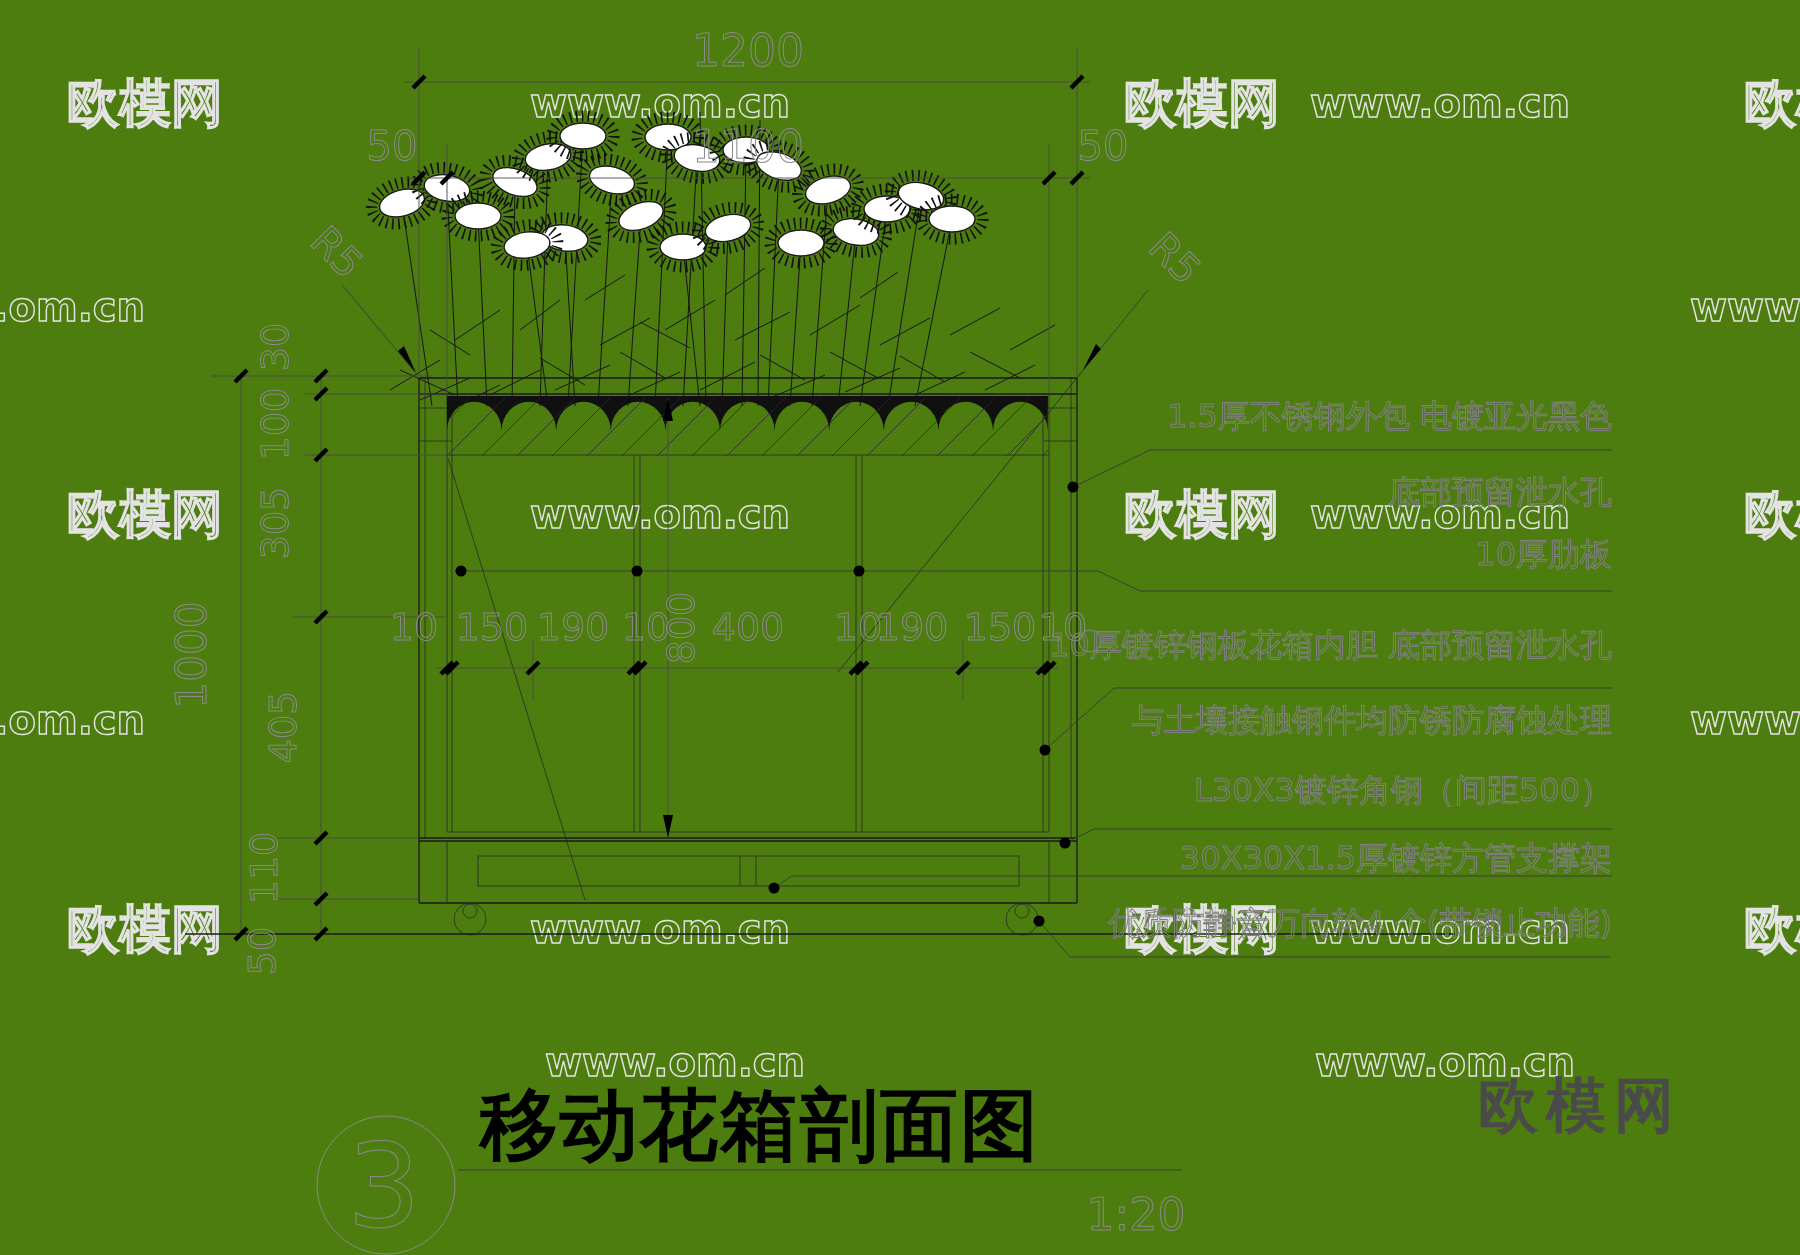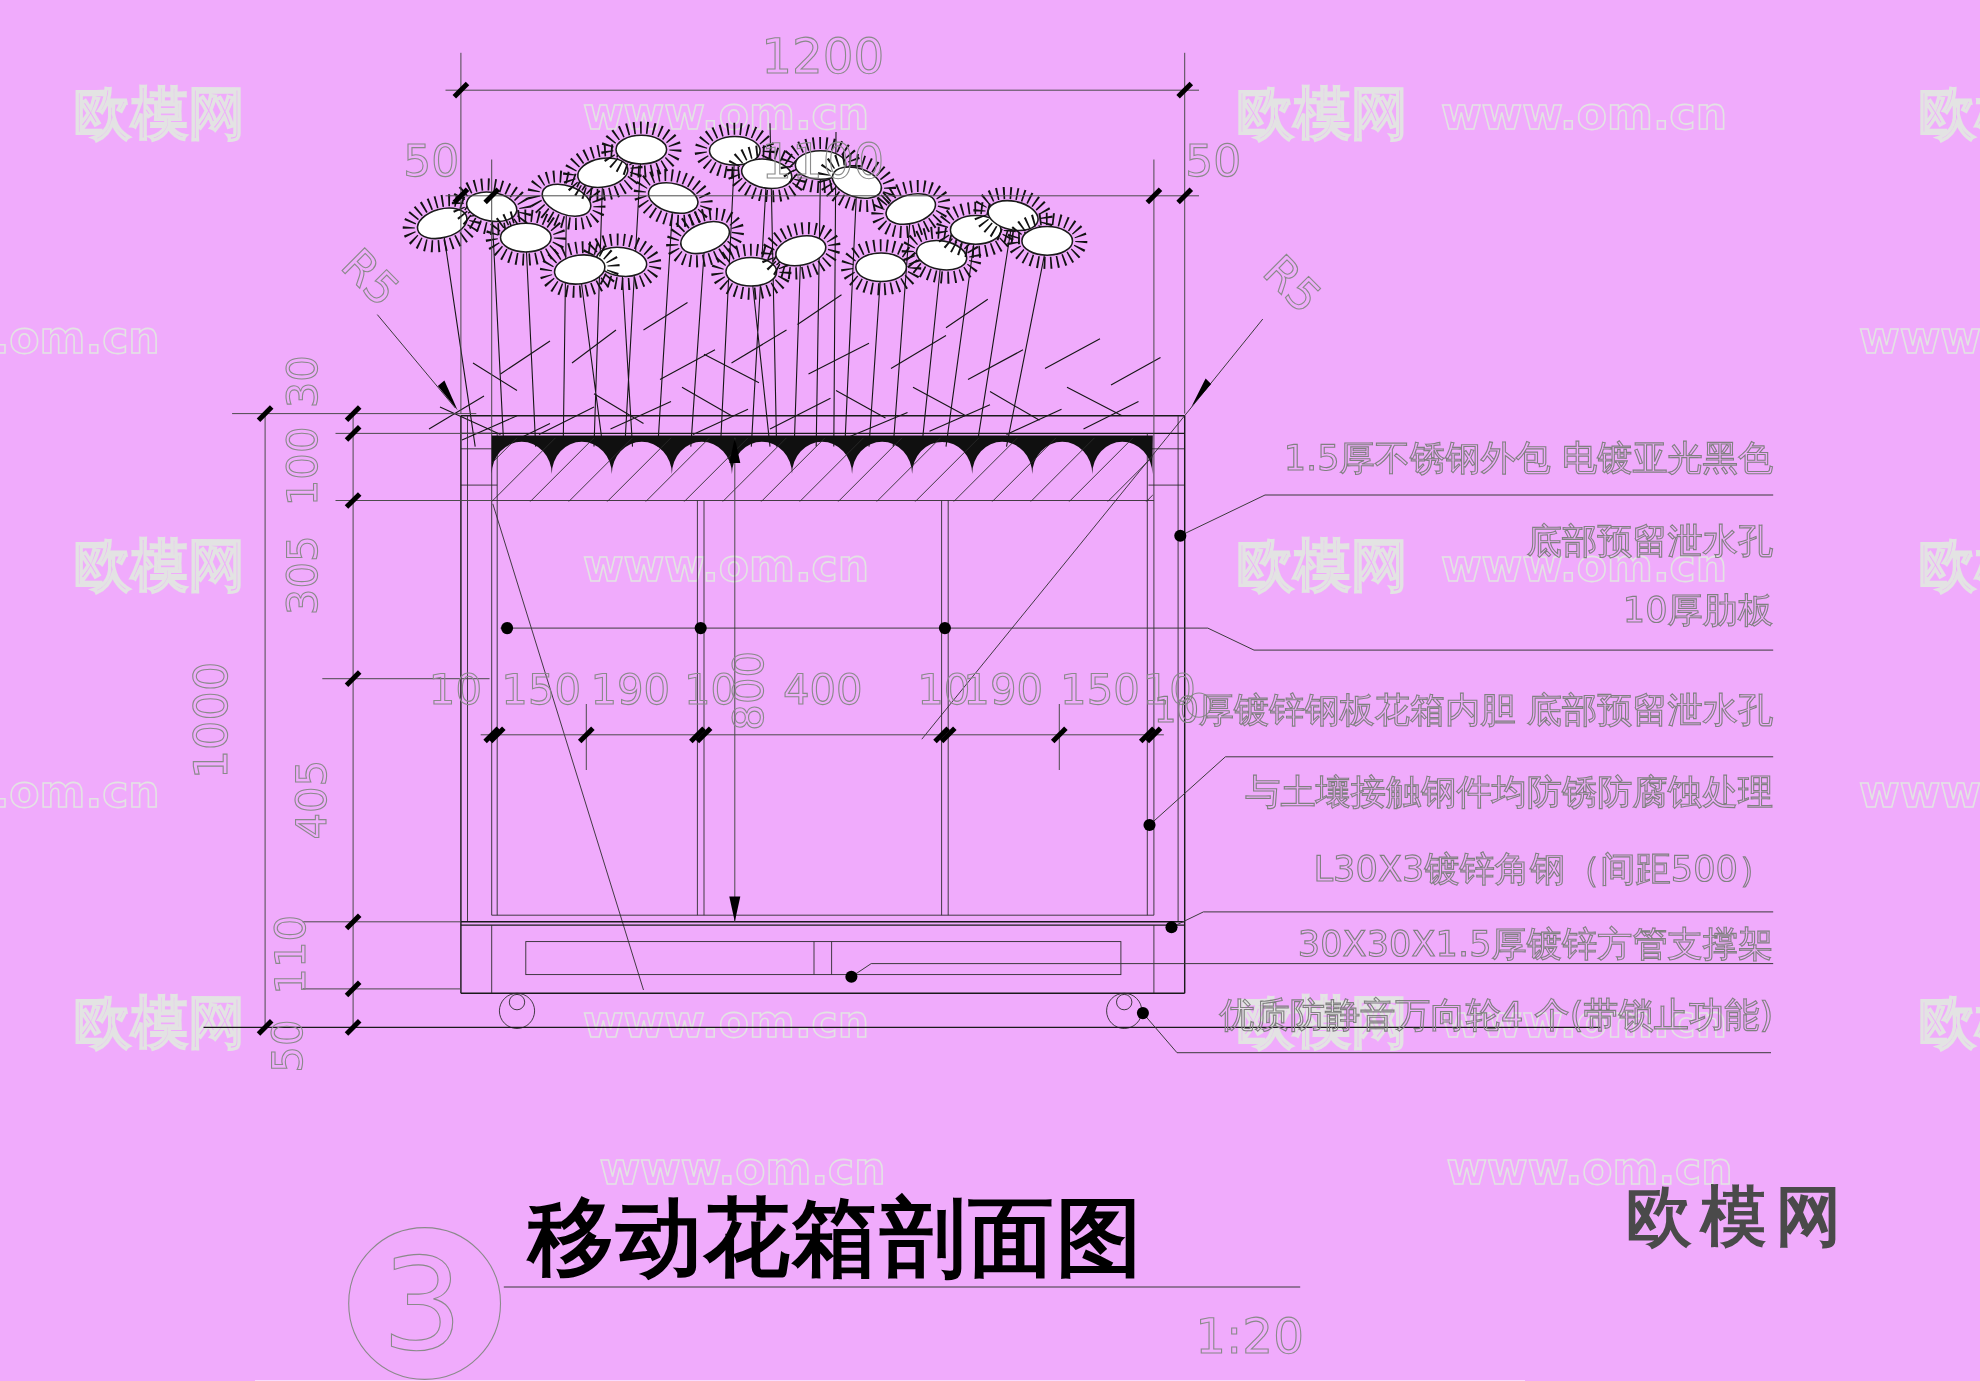--- a/index.html
+++ b/index.html
@@ -1,16 +1,16 @@
 <!DOCTYPE html>
 <html><head>
 <meta charset="utf-8">
 <style>
   html,body{margin:0;padding:0;background:#fff;}
-  .stage{position:relative;width:1800px;height:1255px;background:#f0abfc;overflow:hidden;}
+  .stage{position:relative;width:1800px;height:1255px;background:#4d7c0f;overflow:hidden;}
   svg{position:absolute;left:0;top:0;}
   text{font-family:"DejaVu Sans","Liberation Sans",sans-serif;}
   .ln  {stroke:#1a1a1a;stroke-width:1.3;fill:none;}
   .thin{stroke:#2a2a2a;stroke-width:0.8;fill:none;}
   .dim {stroke:#4a4a4a;stroke-width:0.9;fill:none;}
   .lead{stroke:#3a3a3a;stroke-width:0.9;fill:none;}
   .tick{stroke:#000;stroke-width:4.5;}
   .dot {fill:#000;stroke:none;}
   .arr {fill:#000;stroke:none;}
   .cad {fill:none;stroke:#8a8a8a;stroke-width:1;}

